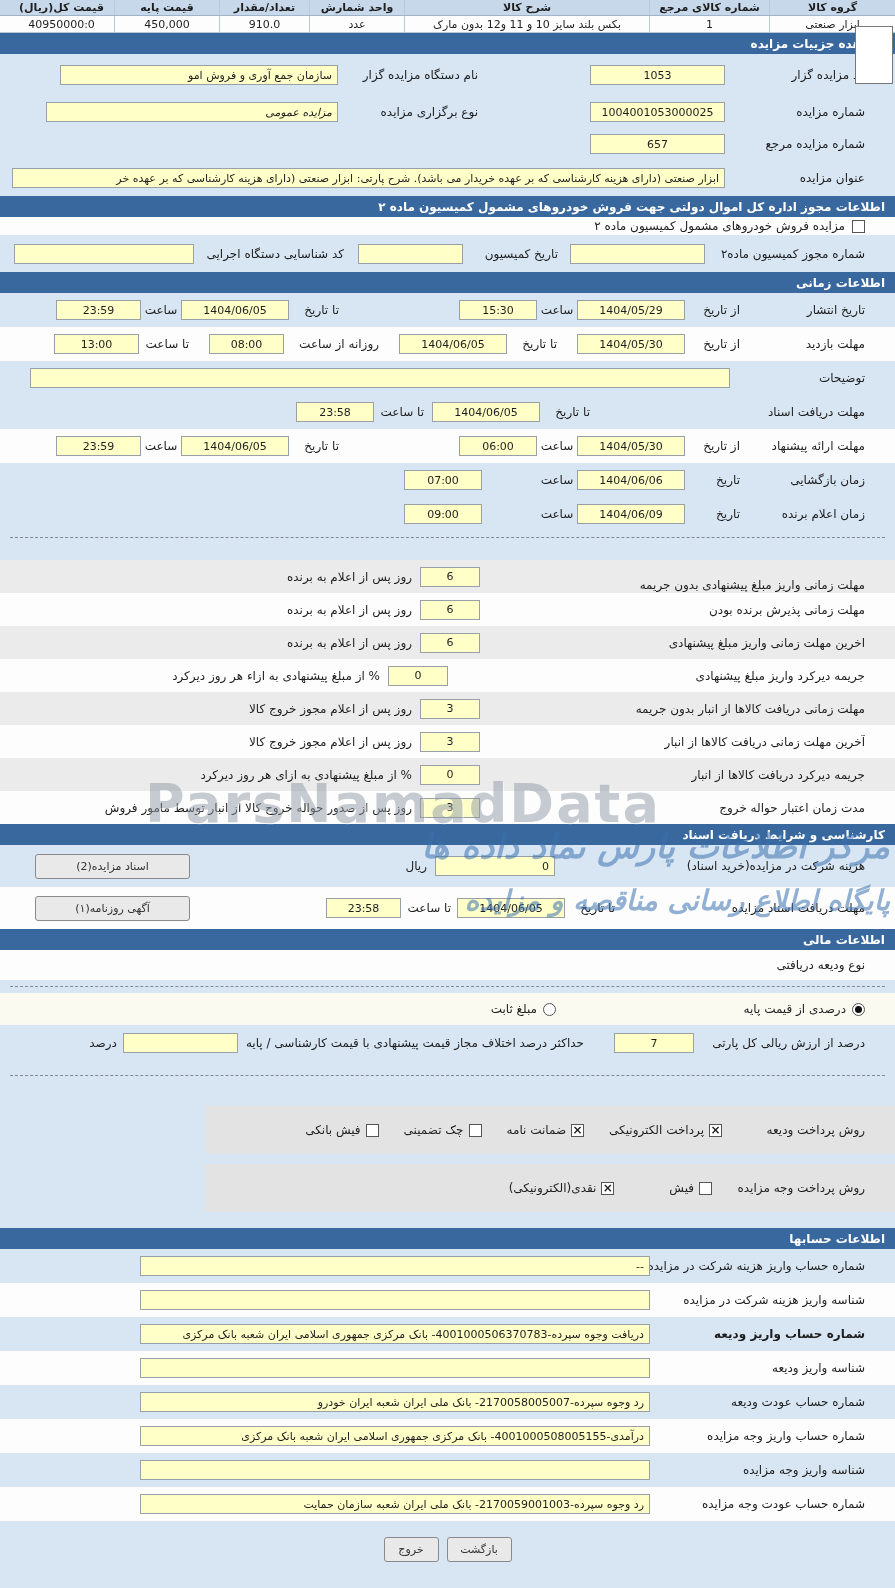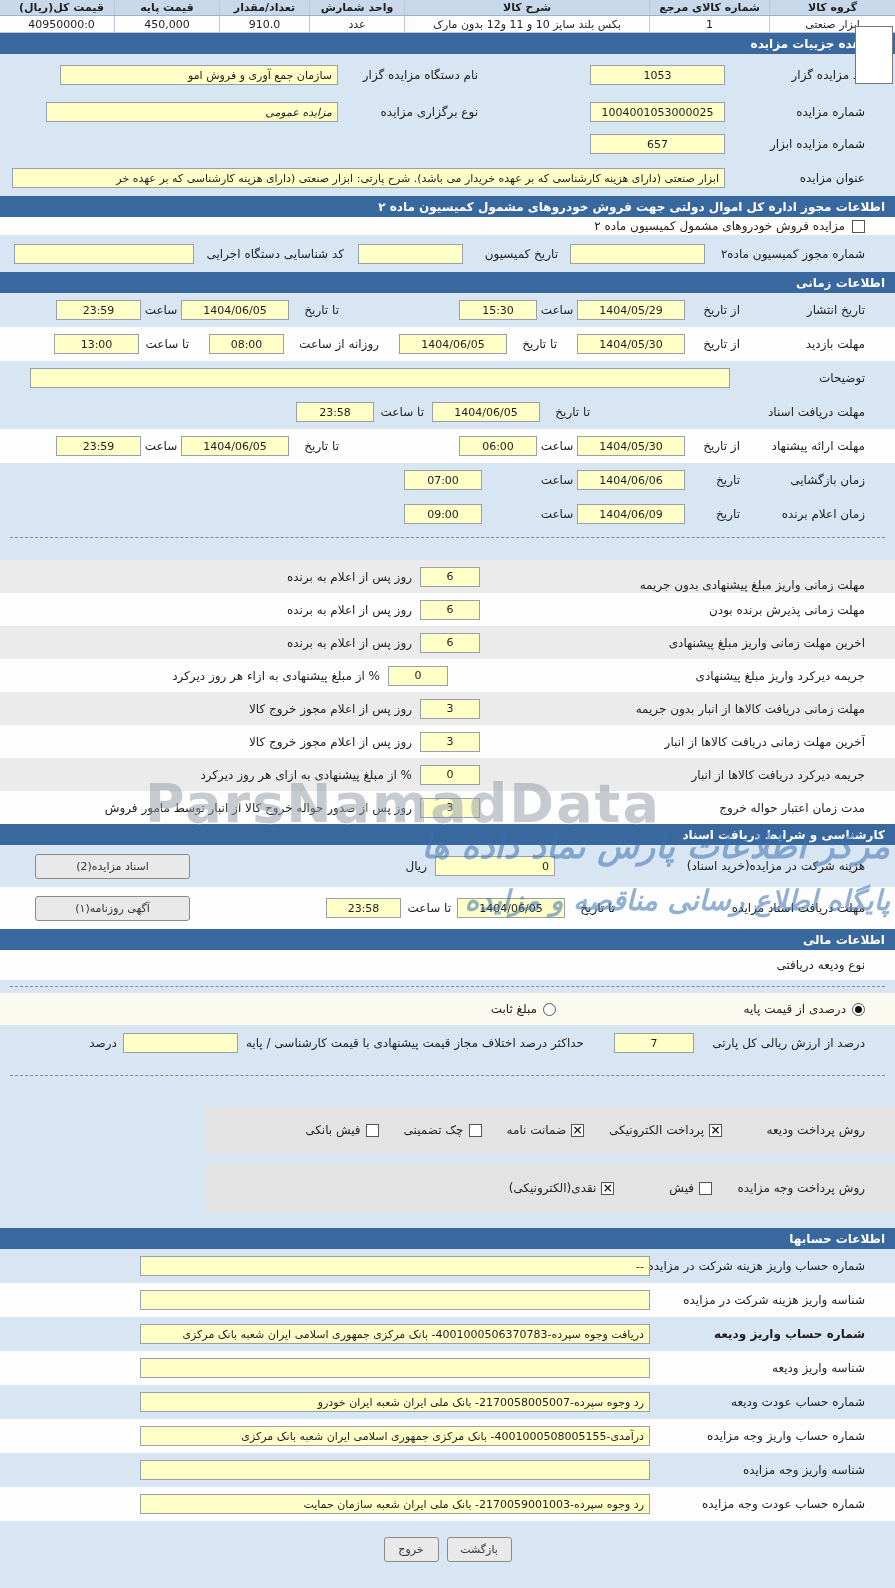--- a/index.html
+++ b/index.html
@@ -81,21 +81,21 @@
 
   <div class="row frow" style="height:32px;">
     <span class="lbl" style="width:140px;">شماره مزایده</span>
     <span class="inp center" style="width:135px;">1004001053000025</span>
     <span class="sp" style="width:112px;"></span>
     <span class="lbl" style="width:140px;">نوع برگزاری مزایده</span>
     <span class="inp" style="width:292px;font-style:italic;">مزایده عمومی</span>
   </div>
 
   <div class="row frow" style="height:32px;">
-    <span class="lbl" style="width:140px;">شماره مزایده ابزار</span>
+    <span class="lbl" style="width:140px;">شماره مزایده مرجع</span>
     <span class="inp center" style="width:135px;">657</span>
   </div>
 
   <div class="row frow" style="height:36px;">
     <span class="lbl" style="width:140px;">عنوان مزایده</span>
     <span class="inp" style="flex:1;margin-left:12px;">ابزار صنعتی (دارای هزینه کارشناسی که بر عهده خریدار می باشد). شرح پارتی: ابزار صنعتی (دارای هزینه کارشناسی که بر عهده خر</span>
   </div>
 
   <div class="band">اطلاعات مجوز اداره کل اموال دولتی جهت فروش خودروهای مشمول کمیسیون ماده ۲</div>
 

